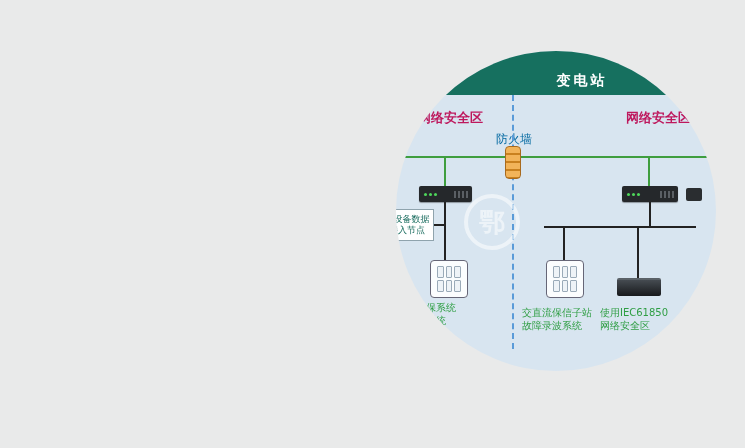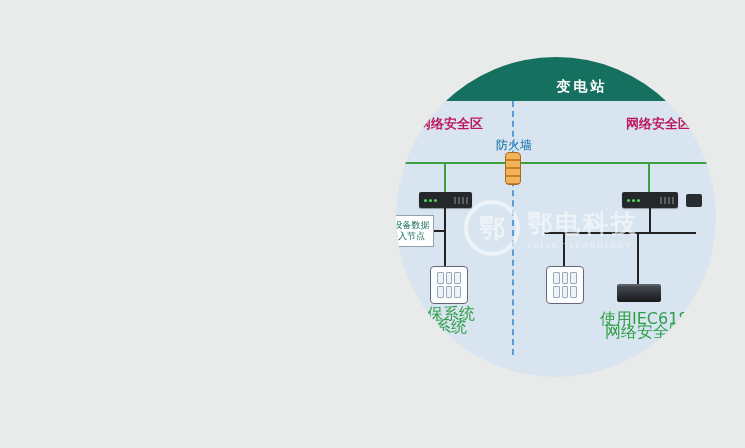--- a/index.html
+++ b/index.html
@@ -6,21 +6,21 @@
   html,body { width:745px; height:448px; }
   body {
     background:#e9eaea;
     font-family:"DejaVu Sans","Liberation Sans",sans-serif;
     position:relative; overflow:hidden;
   }
   .stage { position:absolute; left:0; top:0; width:745px; height:448px; }
 
   
   .circle {
-    position:absolute; left:396px; top:57px; width:320px; height:320px;
+    position:absolute; left:396px; top:51px; width:320px; height:320px;
     border-radius:50%; overflow:hidden; background:#d8e5f0;
   }
 
   
   .header { position:absolute; left:0; top:0; width:100%; height:44px; background:#16705f; }
   .title { position:absolute; left:0; top:21px; width:100%; text-align:center;
            padding-left:52px; color:#fff; font-size:14px; letter-spacing:3px; font-weight:bold; }
 
   .zone { position:absolute; top:58px; font-size:13px; font-weight:bold; color:#be185d; white-space:nowrap; }
   .zone-left { left:22px; }
@@ -81,22 +81,22 @@
   .relay-left { left:34px; }
   .relay-mid  { left:150px; }
   .cell { border:1px solid #9aaab8; background:#eef3f7; border-radius:1px; }
 
   .recorder {
     position:absolute; left:221px; top:227px; width:44px; height:18px;
     background:linear-gradient(#454b51,#17191c); border-radius:2px;
     border-top:2px solid #5a6167;
   }
 
-  .caption { position:absolute; font-size:16px; line-height:12.5px; color:#2f9e44;
-             text-align:center; white-space:nowrap; }
+  .caption { position:absolute; font-size:10px; line-height:12.5px; color:#2f9e44;
+             white-space:nowrap; }
   .cap-left  { left:30px;  top:251px; width:50px; }
   .cap-mid   { left:126px; top:256px; width:88px; }
   .cap-right { left:204px; top:256px; width:90px; }
 
   .watermark {
     position:absolute; left:68px; top:143px; display:flex; align-items:center; gap:7px;
     color:rgba(248,250,252,0.66); pointer-events:none; z-index:9;
   }
   .wm-logo { width:56px; height:56px; border:4px solid rgba(248,250,252,0.66);
              border-radius:50%; display:flex; align-items:center; justify-content:center;
@@ -170,27 +170,27 @@
       <span class="cell"></span>
         <span class="cell"></span>
         <span class="cell"></span>
     </div>
     <div class="recorder"></div>
 
     <div class="caption cap-left">
       <div>保系统</div>
       <div>系统</div>
     </div>
+    <div class="caption cap-mid">
+      <div>交直流保信子站</div>
+      <div>故障录波系统</div>
+    </div>
     <div class="caption cap-right">
       <div>使用IEC61850</div>
       <div>网络安全区</div>
     </div>
 
     <div class="watermark">
       <div class="wm-logo">鄂</div>
-      <div>
-        <div class="wm-cn">鄂电科技</div>
-        <div class="wm-en">EDIAN TECHNOLOGY</div>
-      </div>
     </div>
 
   </div>
 </div>
 
 </body></html>

